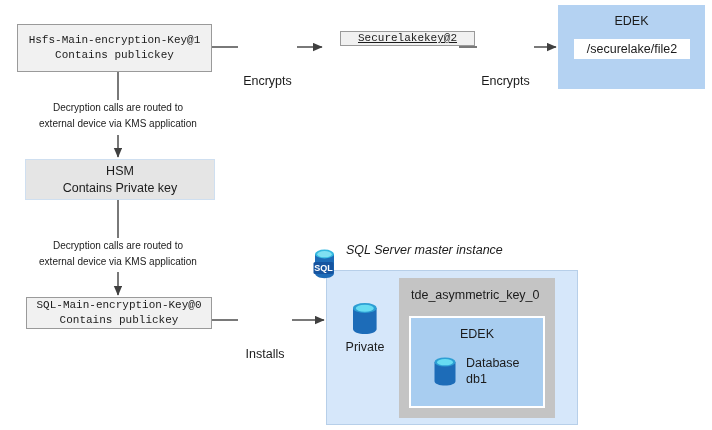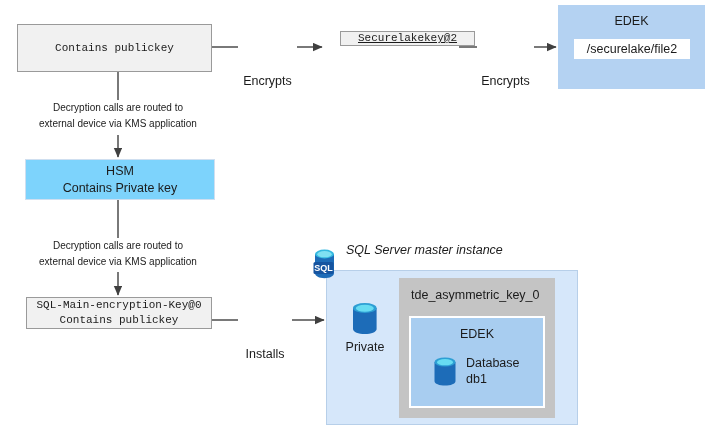--- a/index.html
+++ b/index.html
@@ -36,21 +36,21 @@
     font-size: 11px;
     line-height: 15px;
     color: #1b1b1b;
     text-align: center;
     white-space: nowrap;
   }
 
   
   .hsmbox {
     box-sizing: border-box;
-    background: #7dd3fc;
+    background: #e5e5e5;
     border: 1px solid #cfdff0;
     display: flex;
     flex-direction: column;
     align-items: center;
     justify-content: center;
     font-family: "Liberation Sans", sans-serif;
     font-size: 12.5px;
     line-height: 17px;
     color: #1b1b1b;
     text-align: center;
@@ -173,20 +173,21 @@
     <line x1="118" y1="135" x2="118" y2="157" stroke="#404040" stroke-width="1.4" marker-end="url(#arrow)"></line>
 
     <line x1="118" y1="200" x2="118" y2="238" stroke="#404040" stroke-width="1.4"></line>
     <line x1="118" y1="272" x2="118" y2="295" stroke="#404040" stroke-width="1.4" marker-end="url(#arrow)"></line>
 
     <line x1="212" y1="320" x2="238" y2="320" stroke="#404040" stroke-width="1.4"></line>
     <line x1="292" y1="320" x2="324" y2="320" stroke="#404040" stroke-width="1.4" marker-end="url(#arrow)"></line>
   </svg>
 
   <div class="abs keybox" style="left:17px; top:24px; width:195px; height:48px;">
+    <div>Hsfs-Main-encryption-Key@1</div>
     <div>Contains publickey</div>
   </div>
 
   <div class="conn-label" style="left:238px; top:39px; width:59px;">Encrypts</div>
 
   <div class="abs keybox" style="left:340px; top:31px; width:135px; height:15px;text-decoration:underline;">
     <div>Securelakekey@2</div>
   </div>
 
   <div class="conn-label" style="left:477px; top:39px; width:57px;">Encrypts</div>

